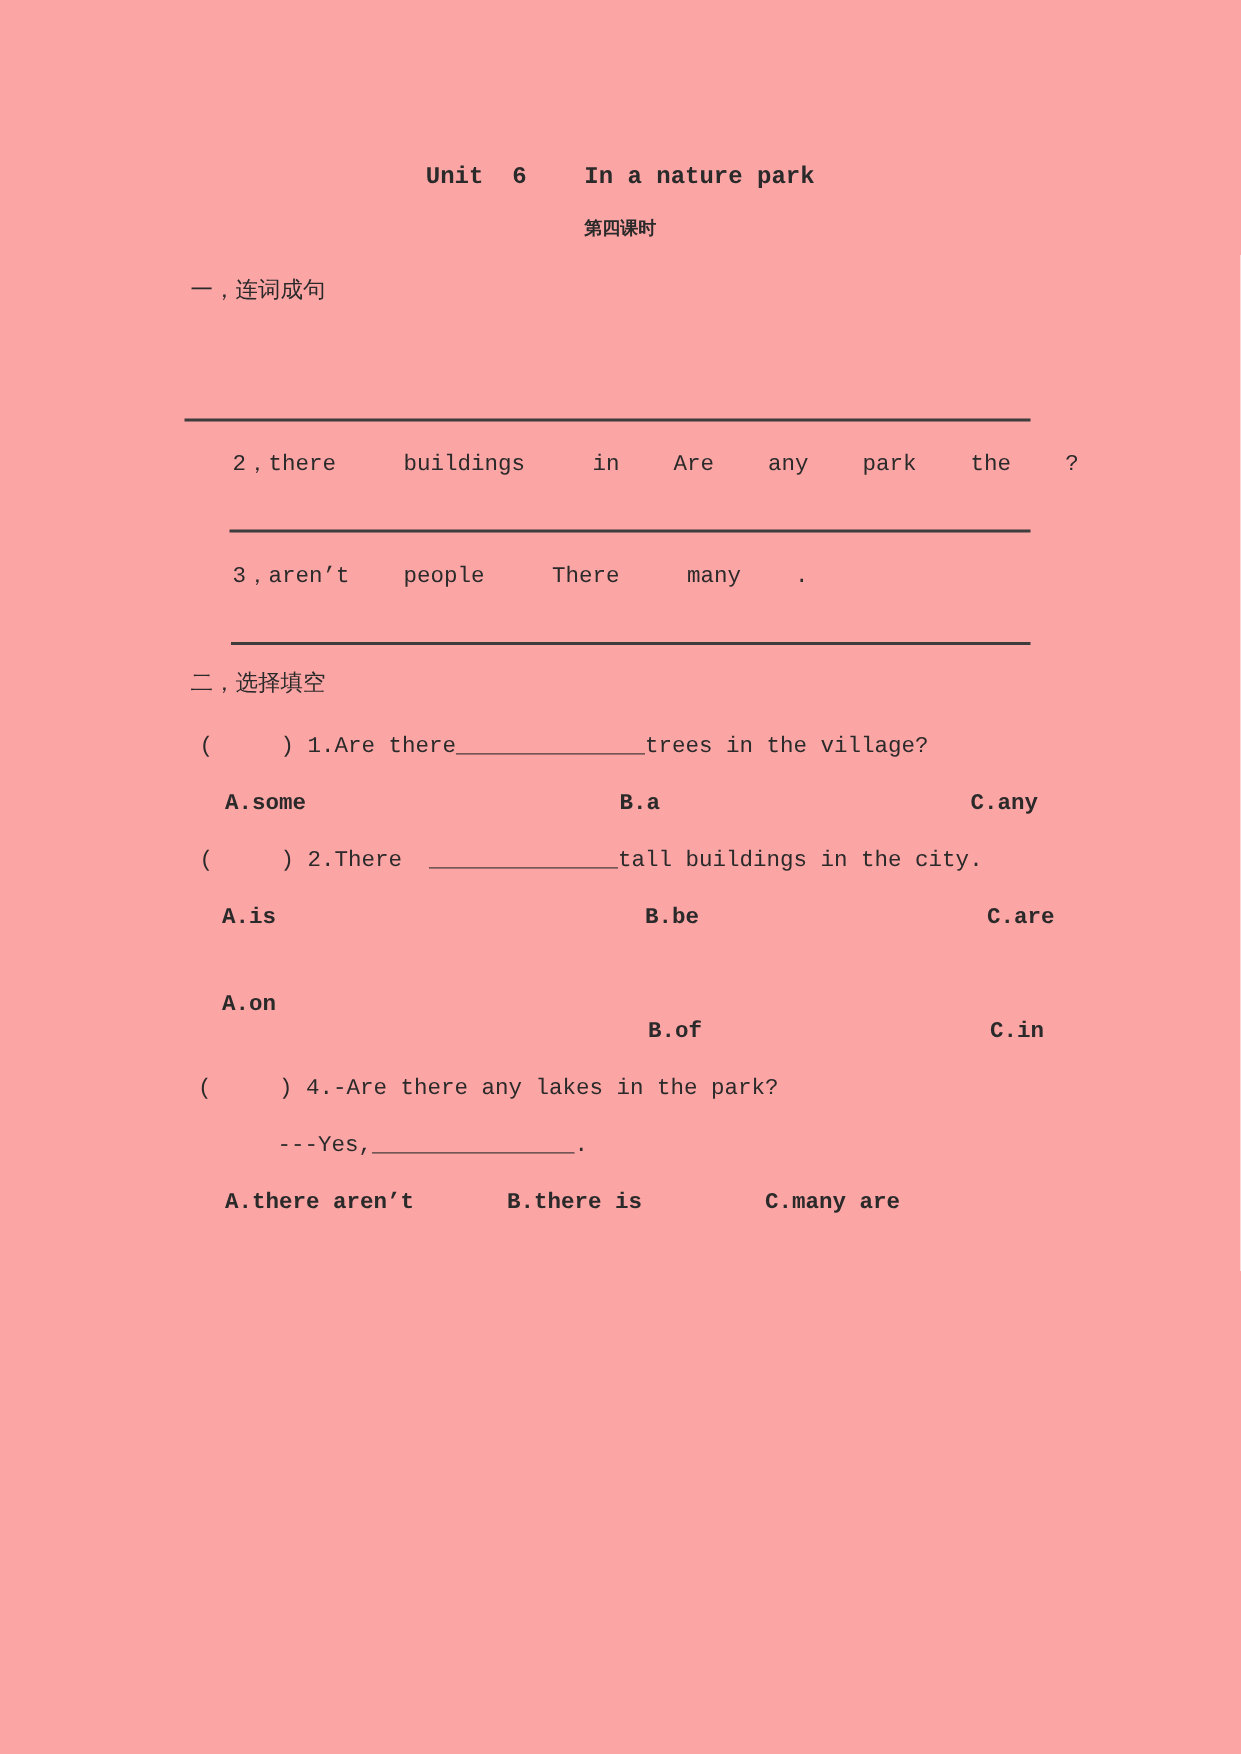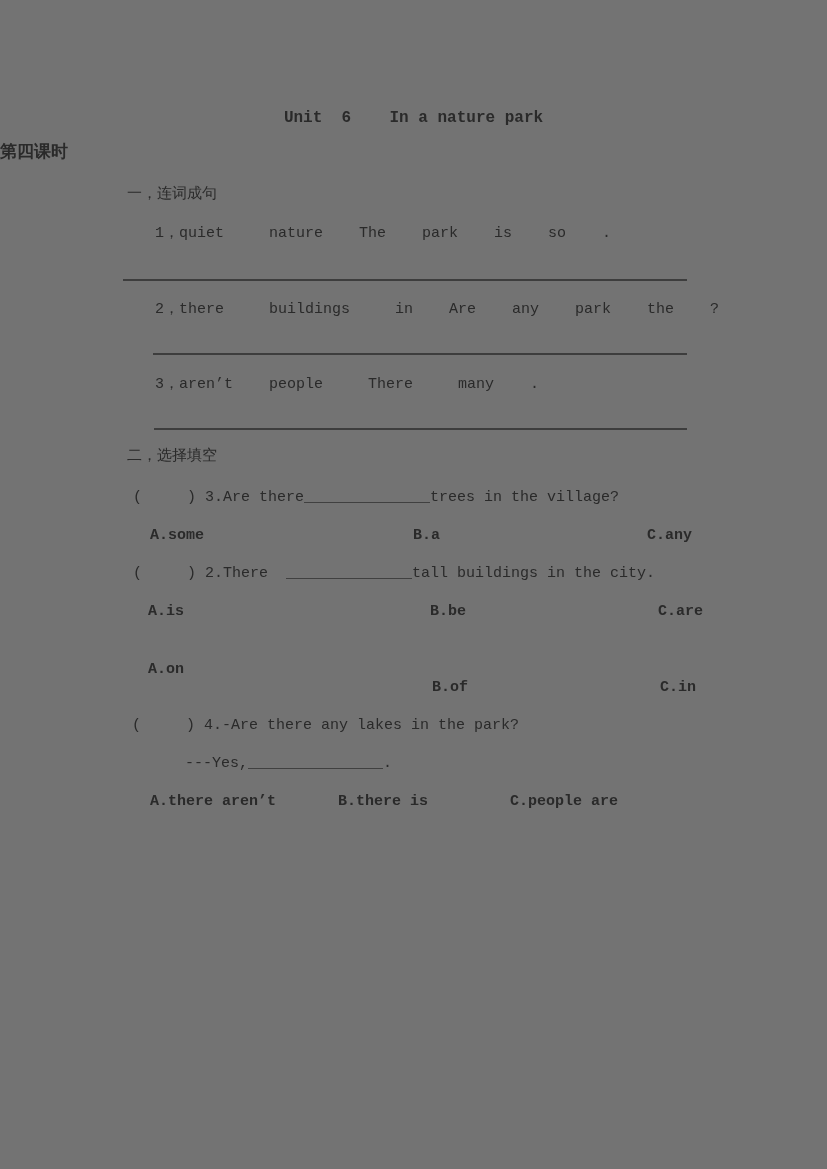--- a/index.html
+++ b/index.html
@@ -4,43 +4,44 @@
 <style>
   html, body {
     margin: 0;
     padding: 0;
     background: #ffffff;
   }
   .page {
     position: relative;
     width: 827px;
     height: 1169px;
-    background: #737373;
+    background: #fca5a5;
     overflow: hidden;
     font-family: "Liberation Mono", "DejaVu Sans Mono", monospace;
     font-size: 15px;
     color: #2a2a2a;
   }
   .txt {
     position: absolute;
     white-space: pre;
     line-height: 20px;
   }
   .title {
     left: 0;
     width: 827px;
     text-align: center;
     font-weight: bold;
     font-size: 16px;
   }
   .subtitle {
     left: 0;
     width: 827px;
+    text-align: center;
     font-weight: bold;
-    font-size: 17px;
+    font-size: 12px;
   }
   .ansline {
     position: absolute;
     height: 0;
     border-top: 2px solid #3d3d3d;
   }
   .opt {
     position: absolute;
     white-space: pre;
     line-height: 20px;
@@ -50,44 +51,43 @@
 </head>
 <body>
 
 <div class="page">
 
   <div class="txt title" style="top:108px">Unit  6    In a nature park</div>
   <div class="txt subtitle" style="top:143px">第四课时</div>
 
   <div class="txt" style="left:127px; top:185px">一，连词成句</div>
 
-  <div class="txt" style="left:155px; top:224px">1，quiet     nature    The    park    is    so    .</div>
   <div class="ansline" style="left:123px; top:279px; width:564px"></div>
 
   <div class="txt" style="left:155px; top:300px">2，there     buildings     in    Are    any    park    the    ?</div>
   <div class="ansline" style="left:153px; top:353px; width:534px"></div>
 
   <div class="txt" style="left:155px; top:375px">3，aren’t    people     There     many    .</div>
   <div class="ansline" style="left:154px; top:428px; width:533px"></div>
 
   <div class="txt" style="left:127px; top:447px">二，选择填空</div>
 
-  <div class="txt" style="left:133px; top:488px">(     ) 3.Are there______________trees in the village?</div>
+  <div class="txt" style="left:133px; top:488px">(     ) 1.Are there______________trees in the village?</div>
   <div class="opt" style="left:150px; top:526px">A.some</div>
   <div class="opt" style="left:413px; top:526px">B.a</div>
   <div class="opt" style="left:647px; top:526px">C.any</div>
 
   <div class="txt" style="left:133px; top:564px">(     ) 2.There  ______________tall buildings in the city.</div>
   <div class="opt" style="left:148px; top:602px">A.is</div>
   <div class="opt" style="left:430px; top:602px">B.be</div>
   <div class="opt" style="left:658px; top:602px">C.are</div>
 
   <div class="opt" style="left:148px; top:660px">A.on</div>
   <div class="opt" style="left:432px; top:678px">B.of</div>
   <div class="opt" style="left:660px; top:678px">C.in</div>
 
   <div class="txt" style="left:132px; top:716px">(     ) 4.-Are there any lakes in the park?</div>
   <div class="txt" style="left:185px; top:754px">---Yes,_______________.</div>
   <div class="opt" style="left:150px; top:792px">A.there aren’t</div>
   <div class="opt" style="left:338px; top:792px">B.there is</div>
-  <div class="opt" style="left:510px; top:792px">C.people are</div>
+  <div class="opt" style="left:510px; top:792px">C.many are</div>
 
 </div>
 
 </body></html>

